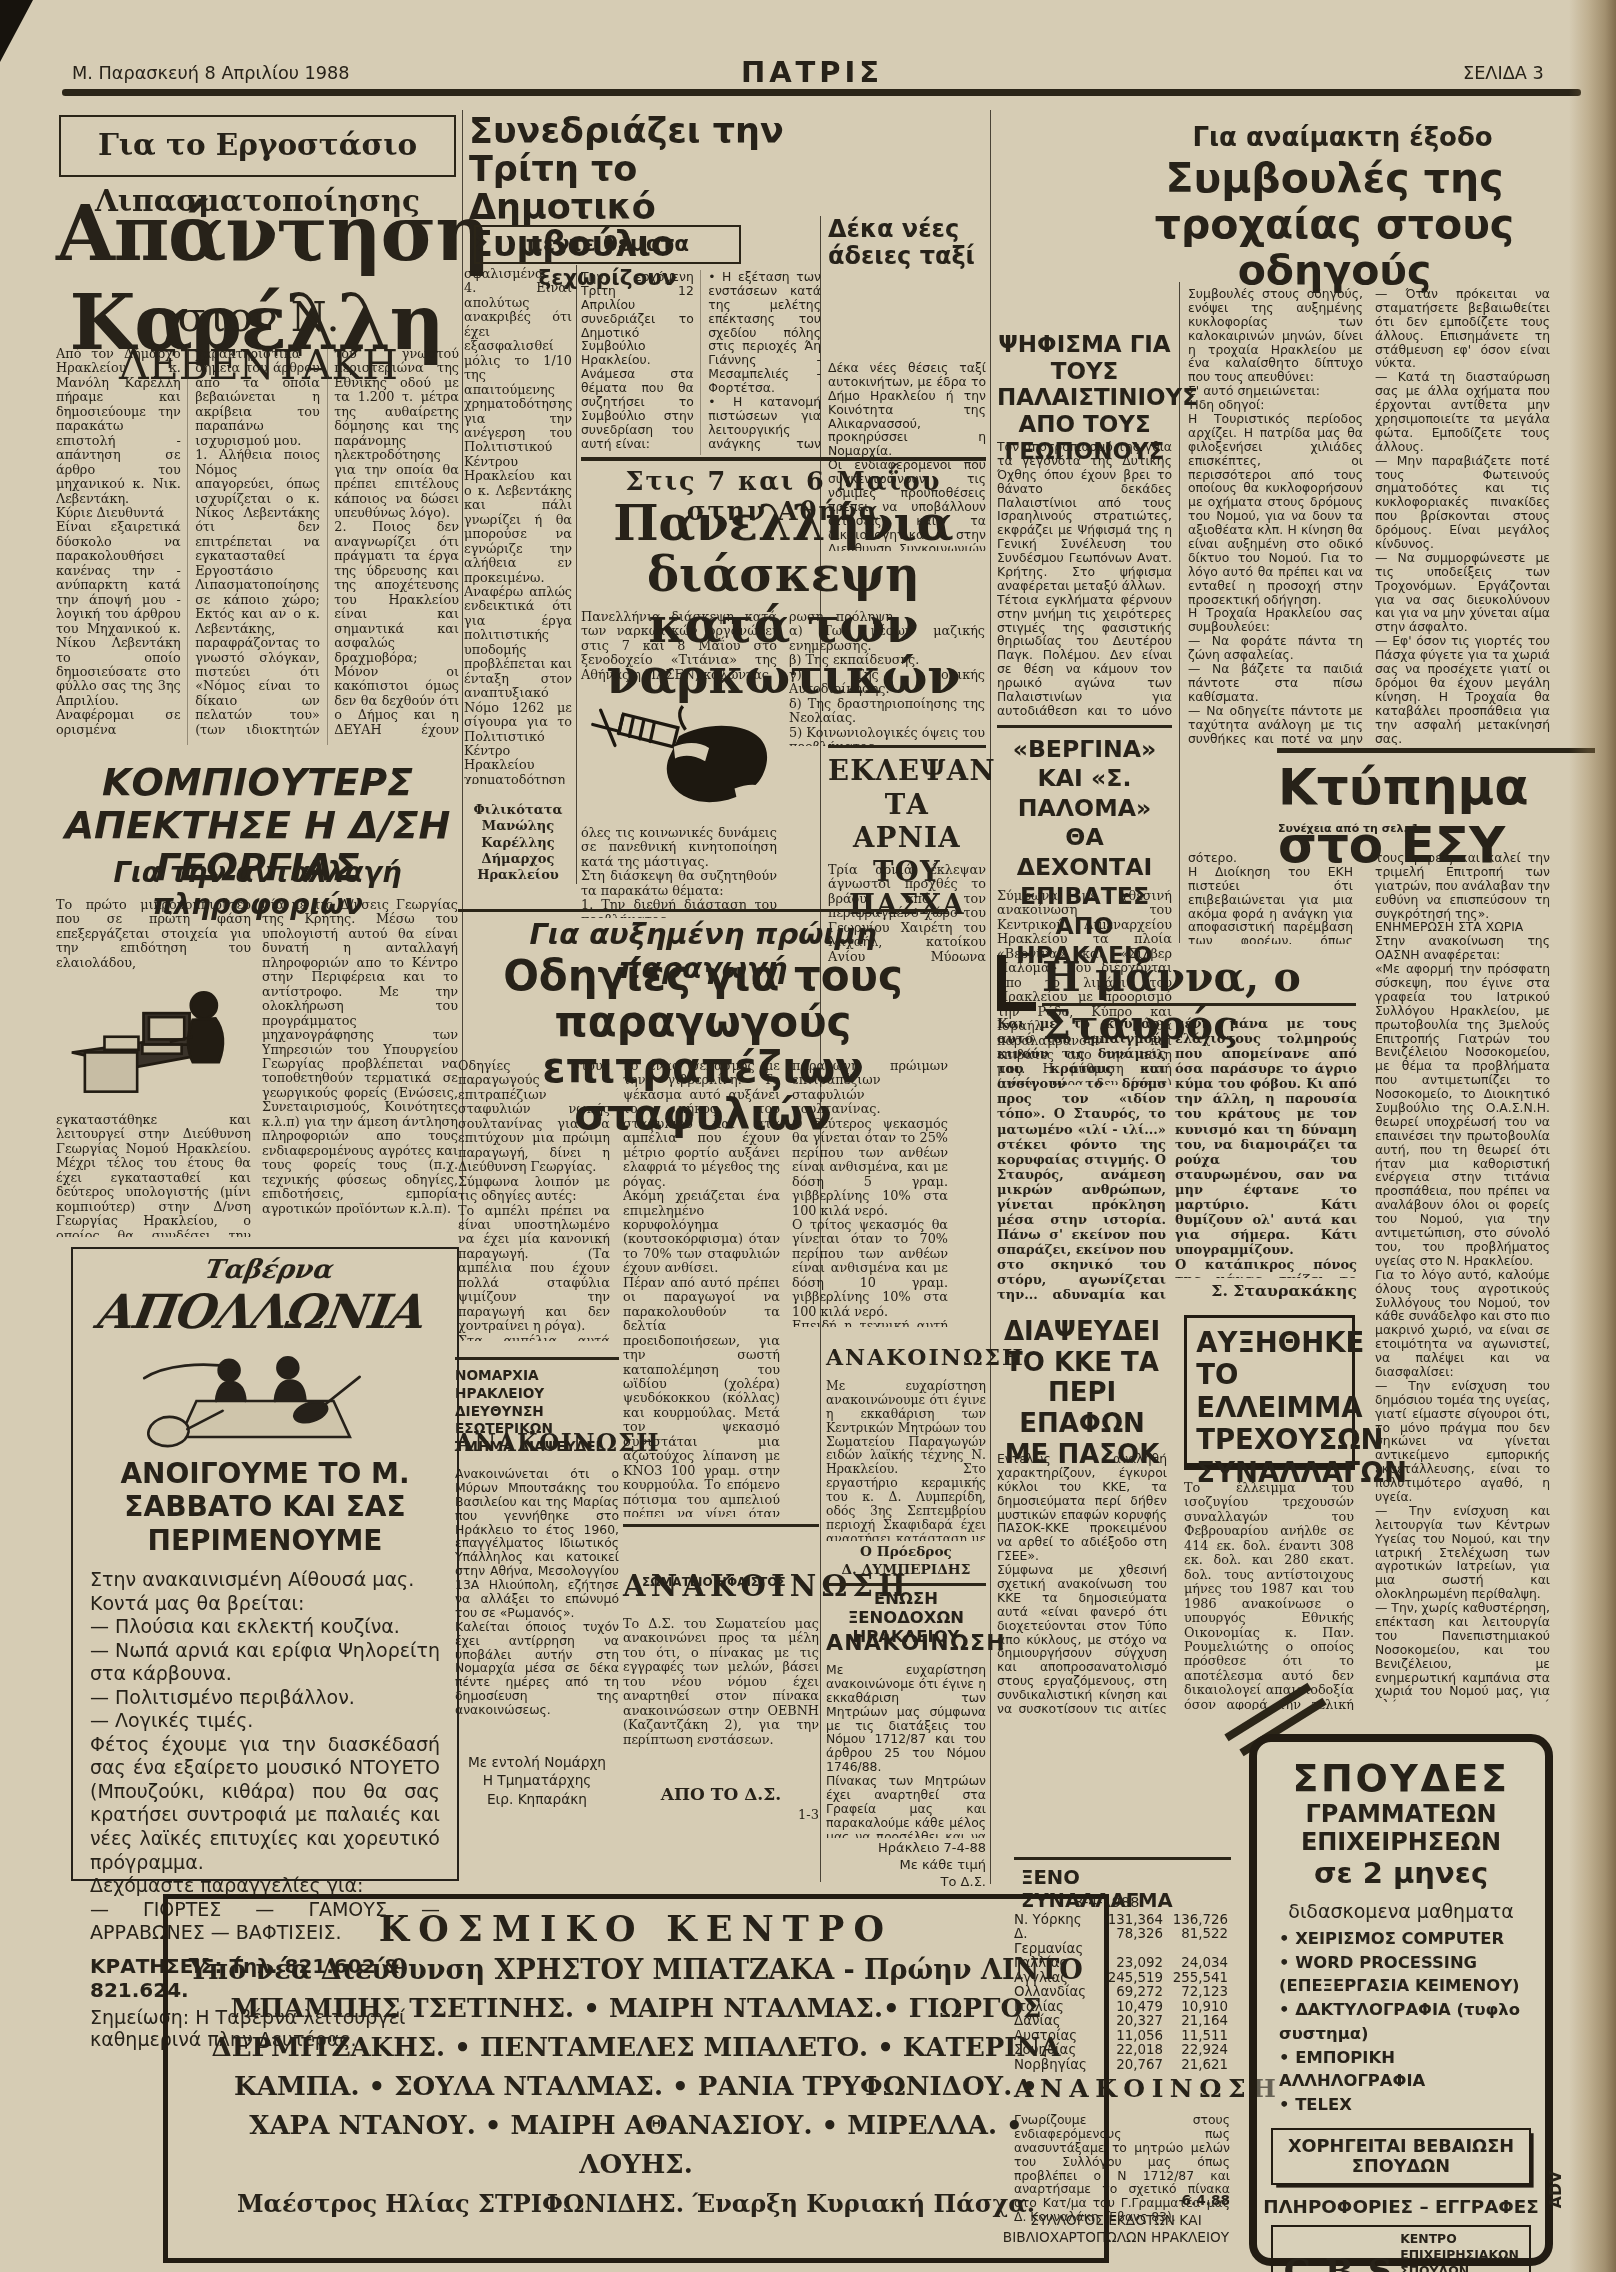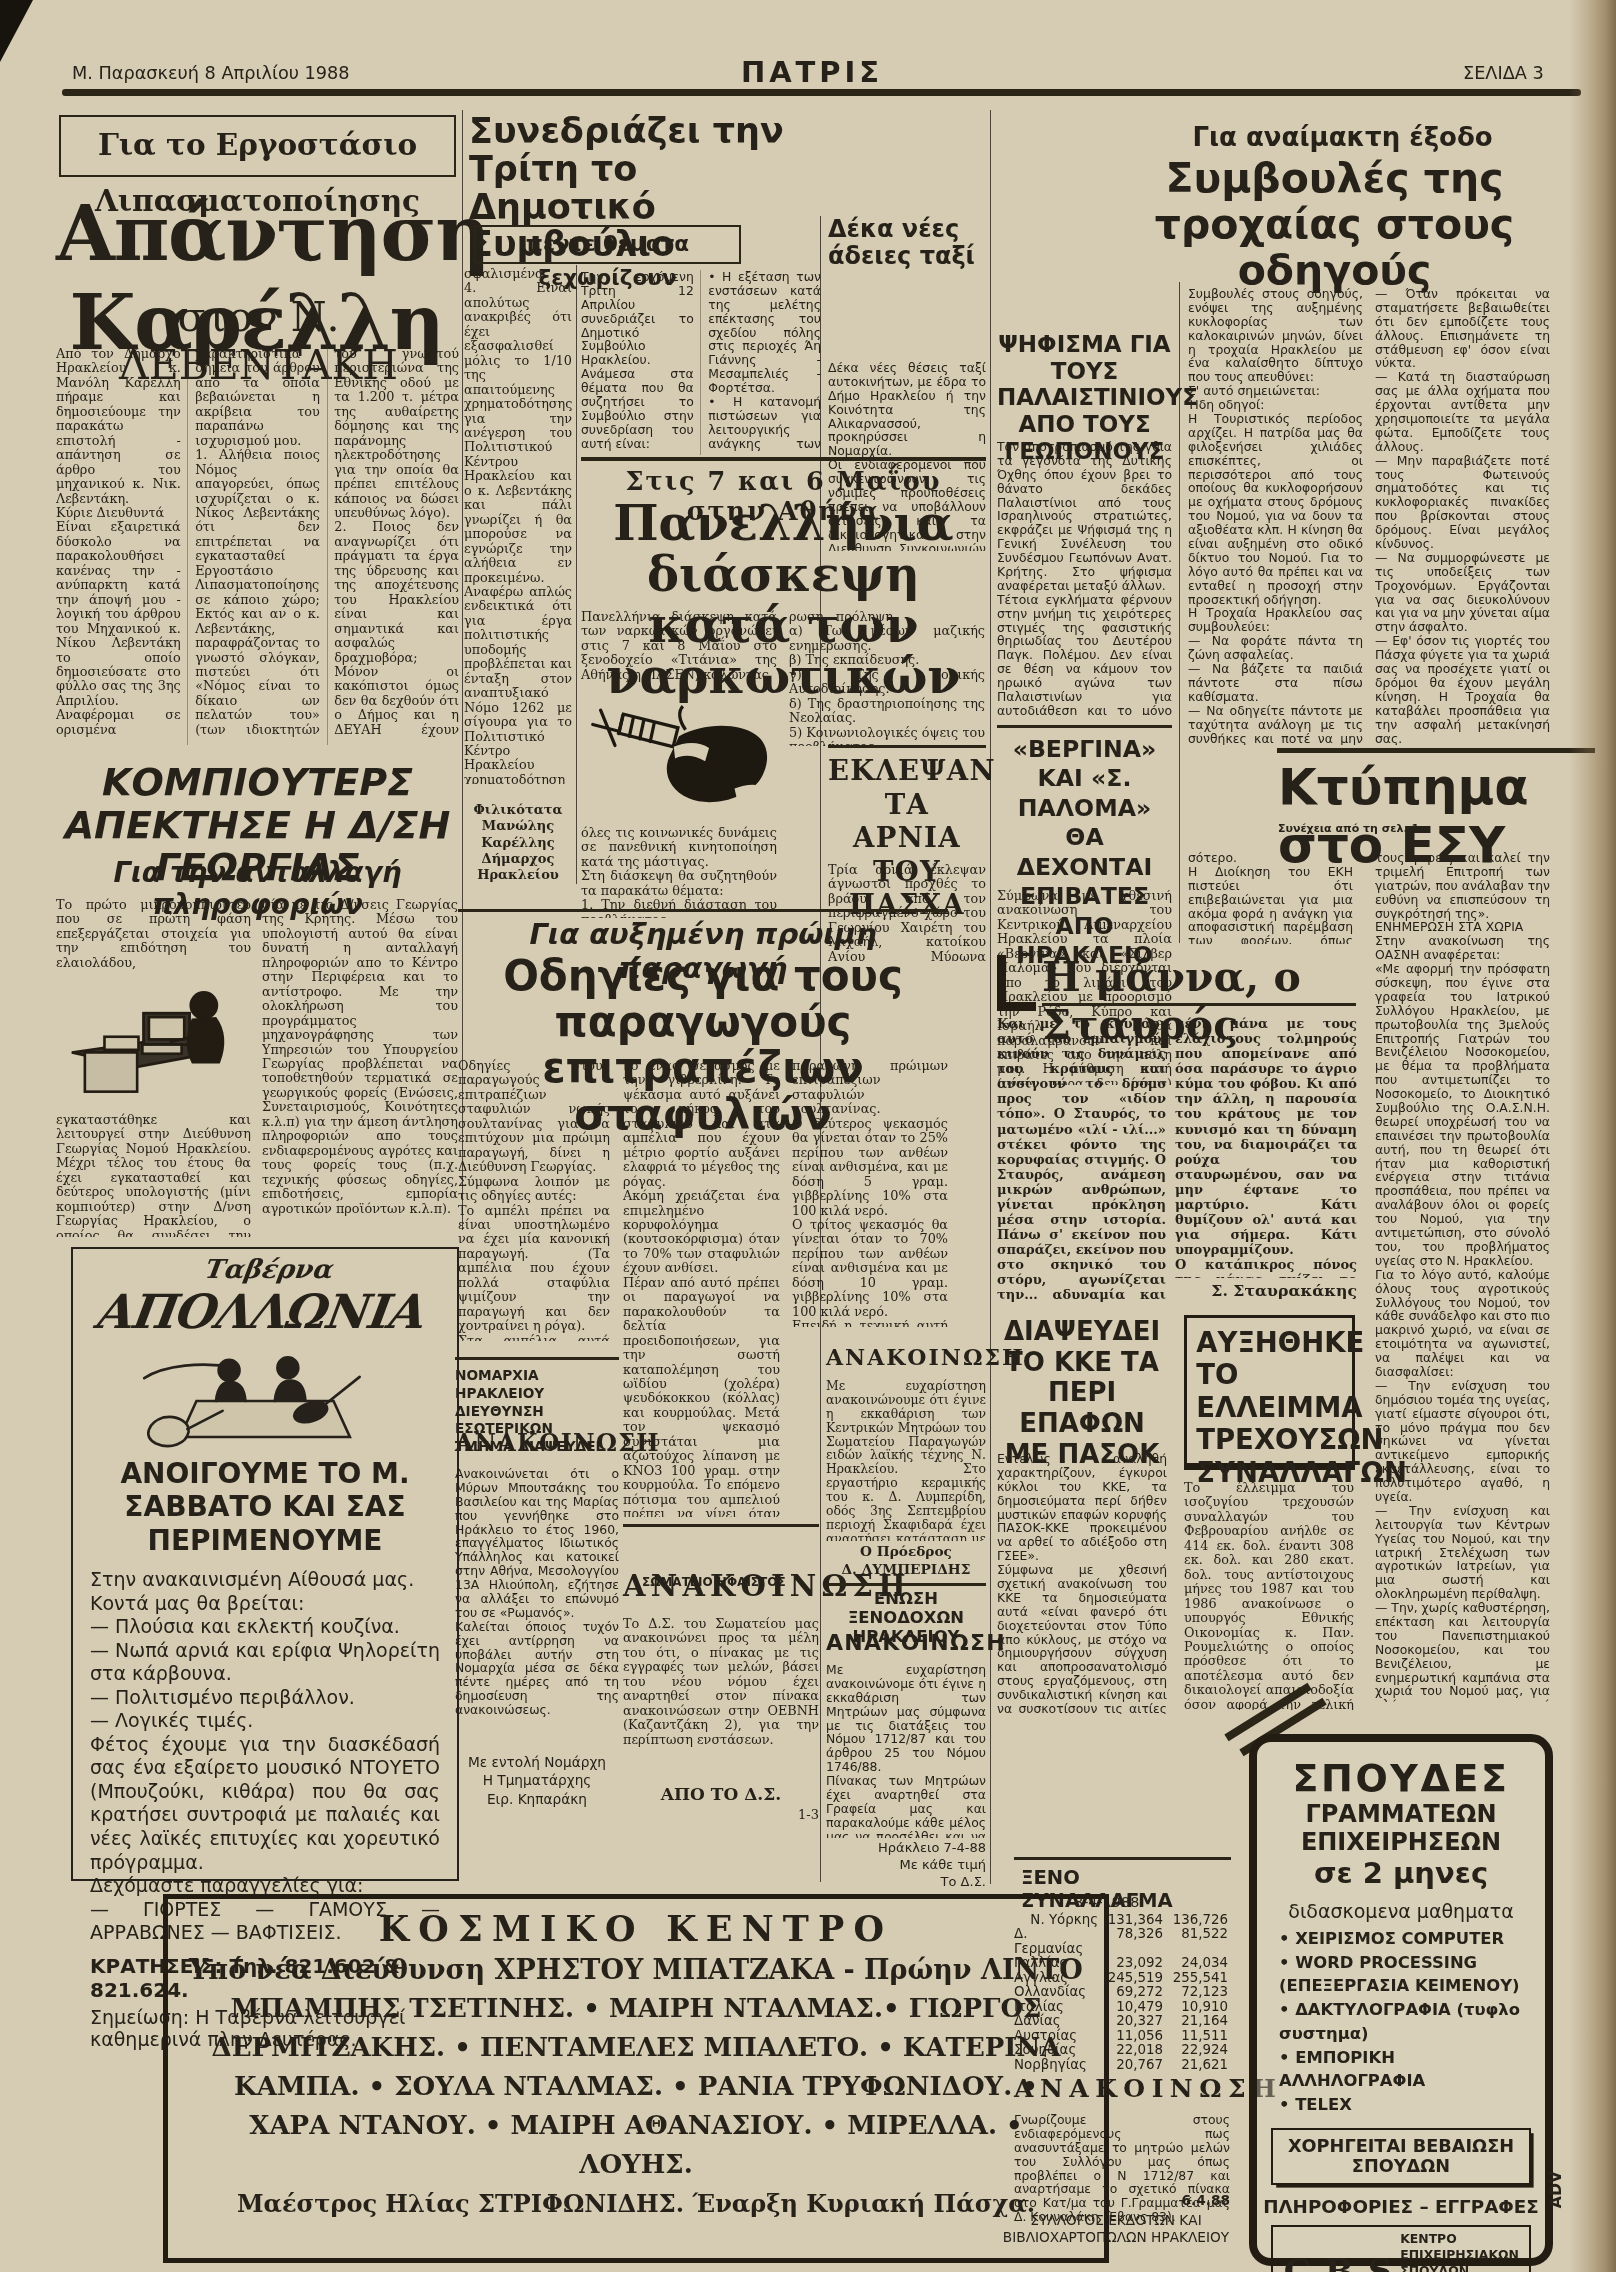--- a/index.html
+++ b/index.html
@@ -264,21 +264,21 @@
 Πίνακας των Μητρώων έχει αναρτηθεί στα Γραφεία μας και παρακαλούμε κάθε μέλος μας να προσέλθει και να λάβει γνώση εφ' όσον το επιθυμεί. Ακόμα ανακοινώνομε ότι είναι δεκτός οποιοσδήποτε άλλος για νέα εγγραφή στην Ένωσή μας.</div>
   <div class="abs sans rgt pre" style="left:826px;top:1840px;width:160px;font-size:13px;line-height:1.3;">Ηράκλειο 7-4-88
 Με κάθε τιμή
 Το Δ.Σ.</div>
 
   <div class="abs hrule" style="left:1014px;top:1857px;width:217px;height:2.6px;"></div>
   <div class="abs sans b" style="left:1021px;top:1866px;width:216px;font-size:19.6px;">ΞΕΝΟ ΣΥΝΑΛΛΑΓΜΑ</div>
   <div class="abs sans" style="left:1074px;top:1894px;width:131px;font-size:14.4px;">8-4-1988</div>
   <div class="abs sans" style="left:1014px;top:1913px;width:223px;font-size:13.4px;line-height:1.08;">
     <div style="display:flex;">
-        <span style="width:84px;text-align:right;">Ν. Υόρκης</span>
+        <span style="width:84px;">Ν. Υόρκης</span>
         <span class="rgt" style="width:65px;">131,364</span>
         <span class="rgt" style="width:65px;">136,726</span>
       </div>
     <div style="display:flex;">
         <span style="width:84px;">Δ. Γερμανίας</span>
         <span class="rgt" style="width:65px;">78,326</span>
         <span class="rgt" style="width:65px;">81,522</span>
       </div>
     <div style="display:flex;">
         <span style="width:84px;">Γαλλίας</span>

